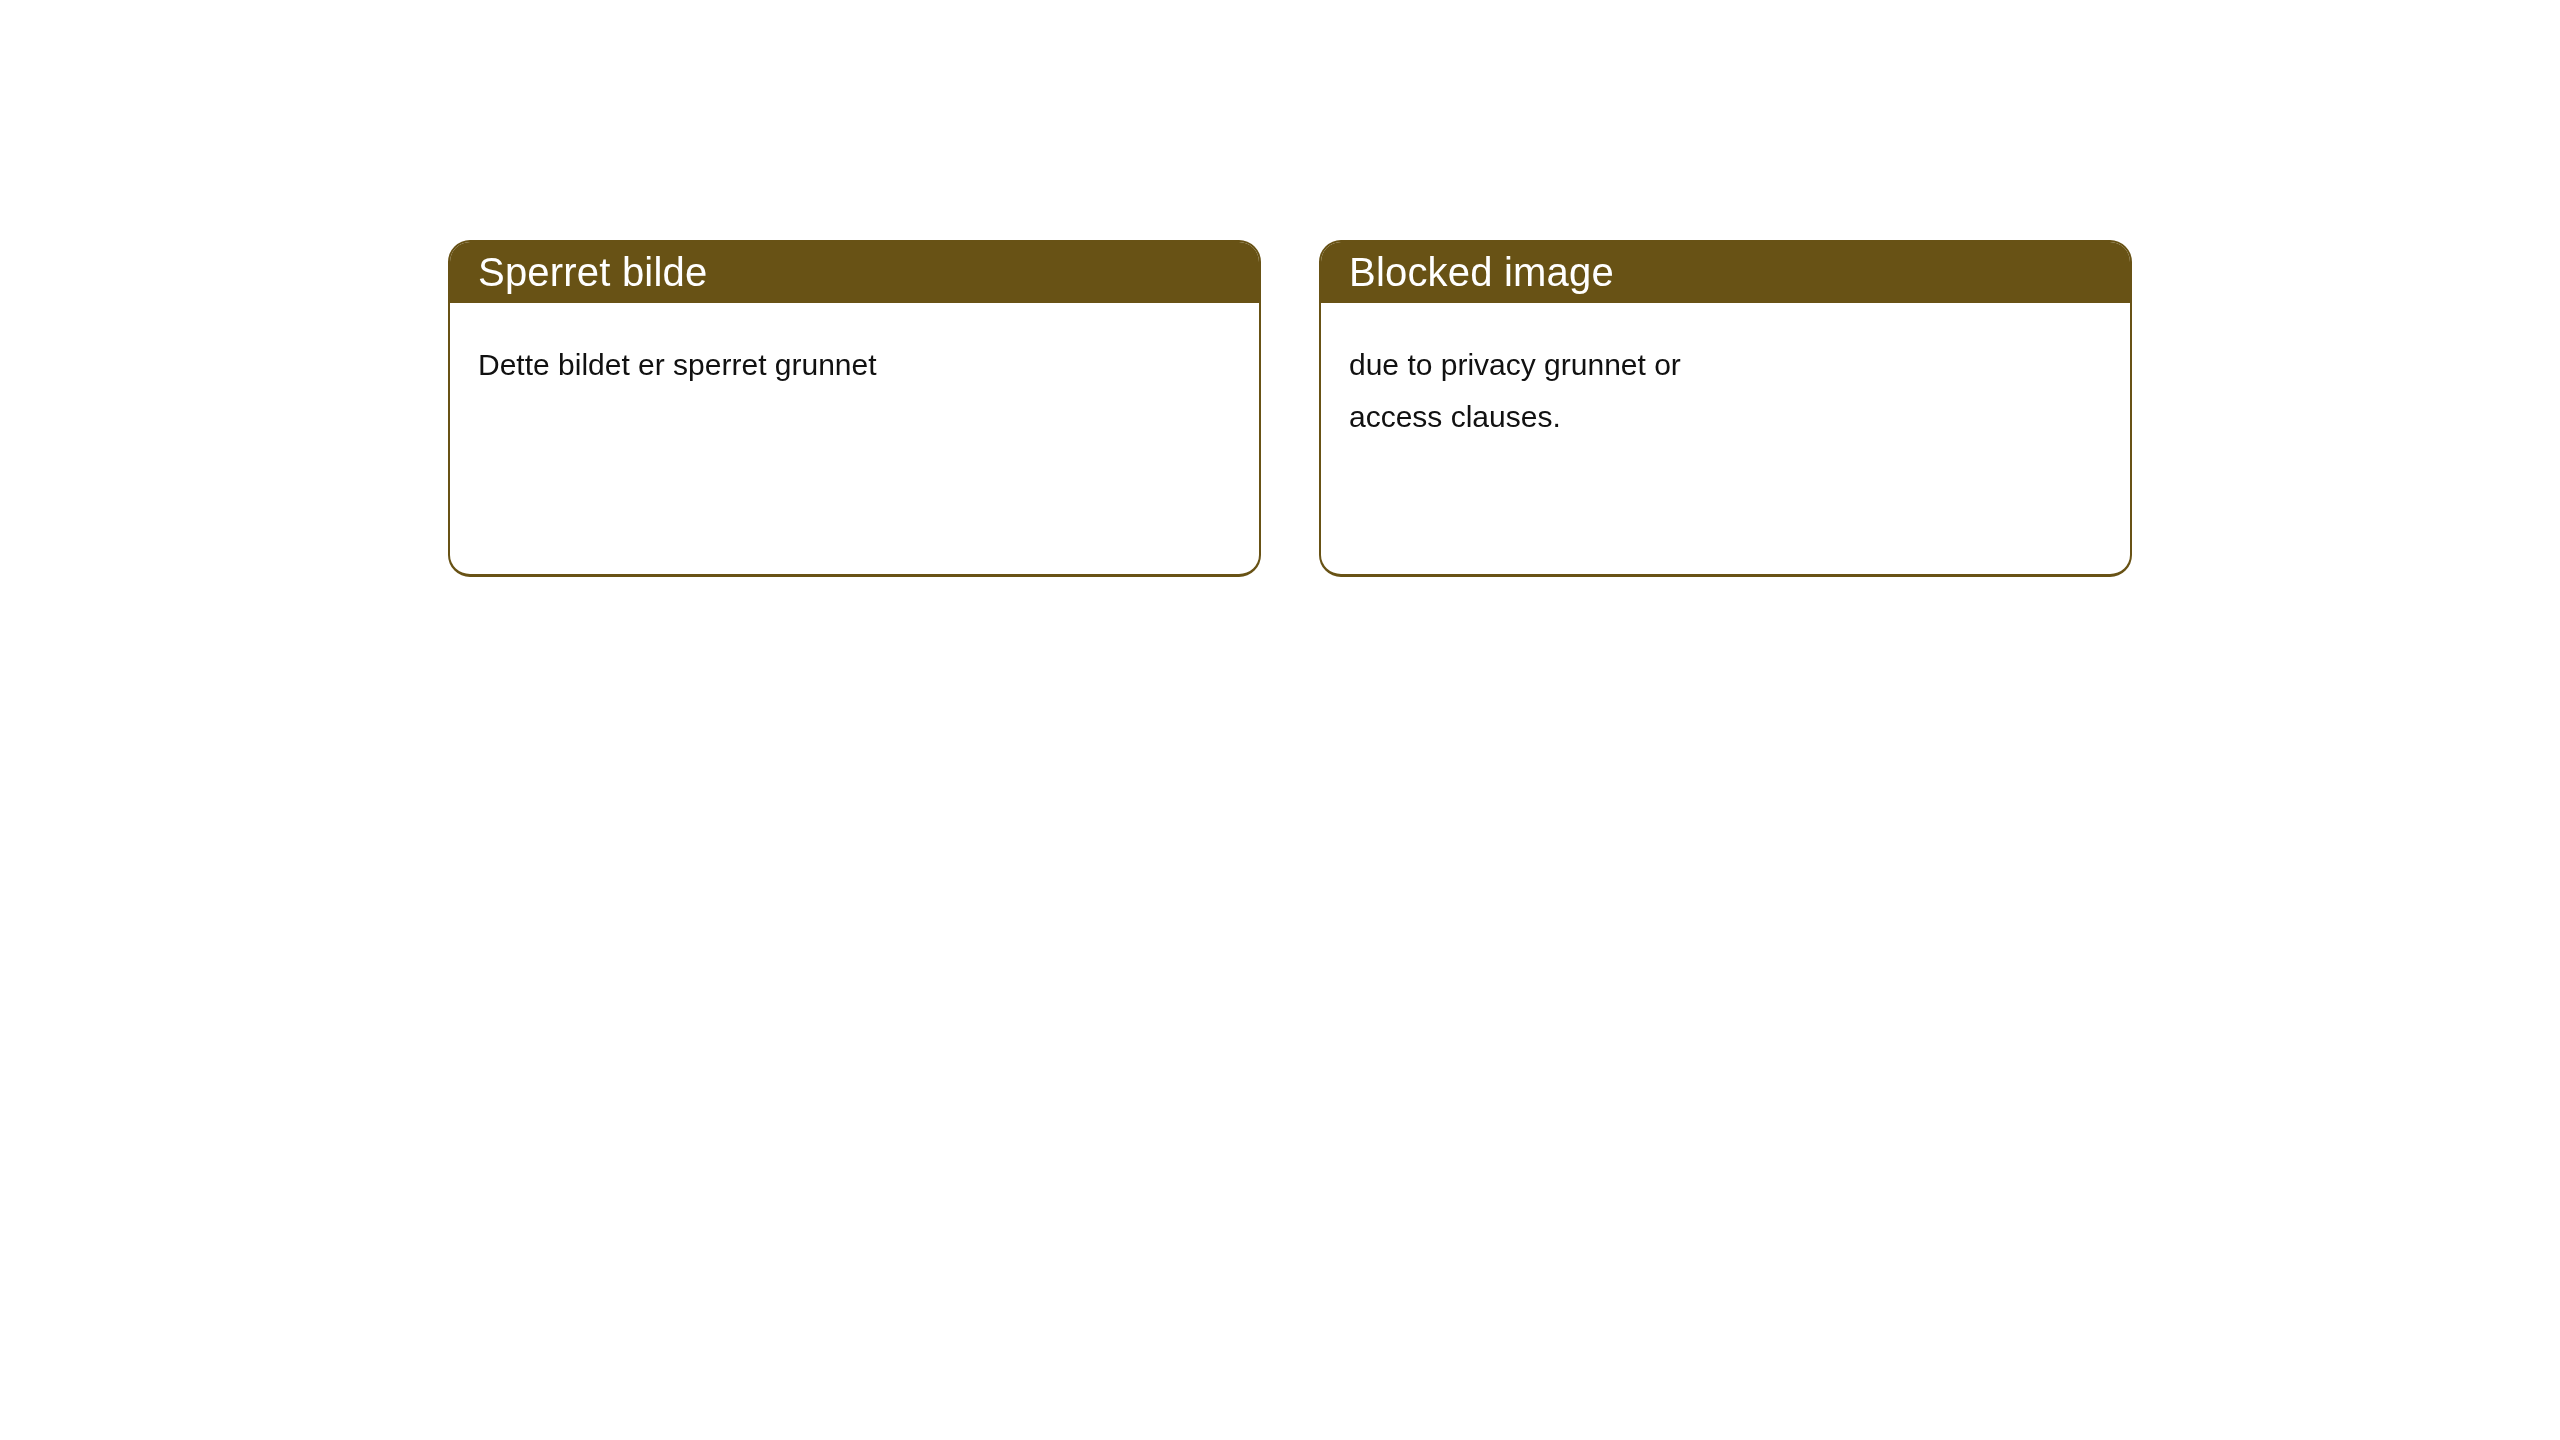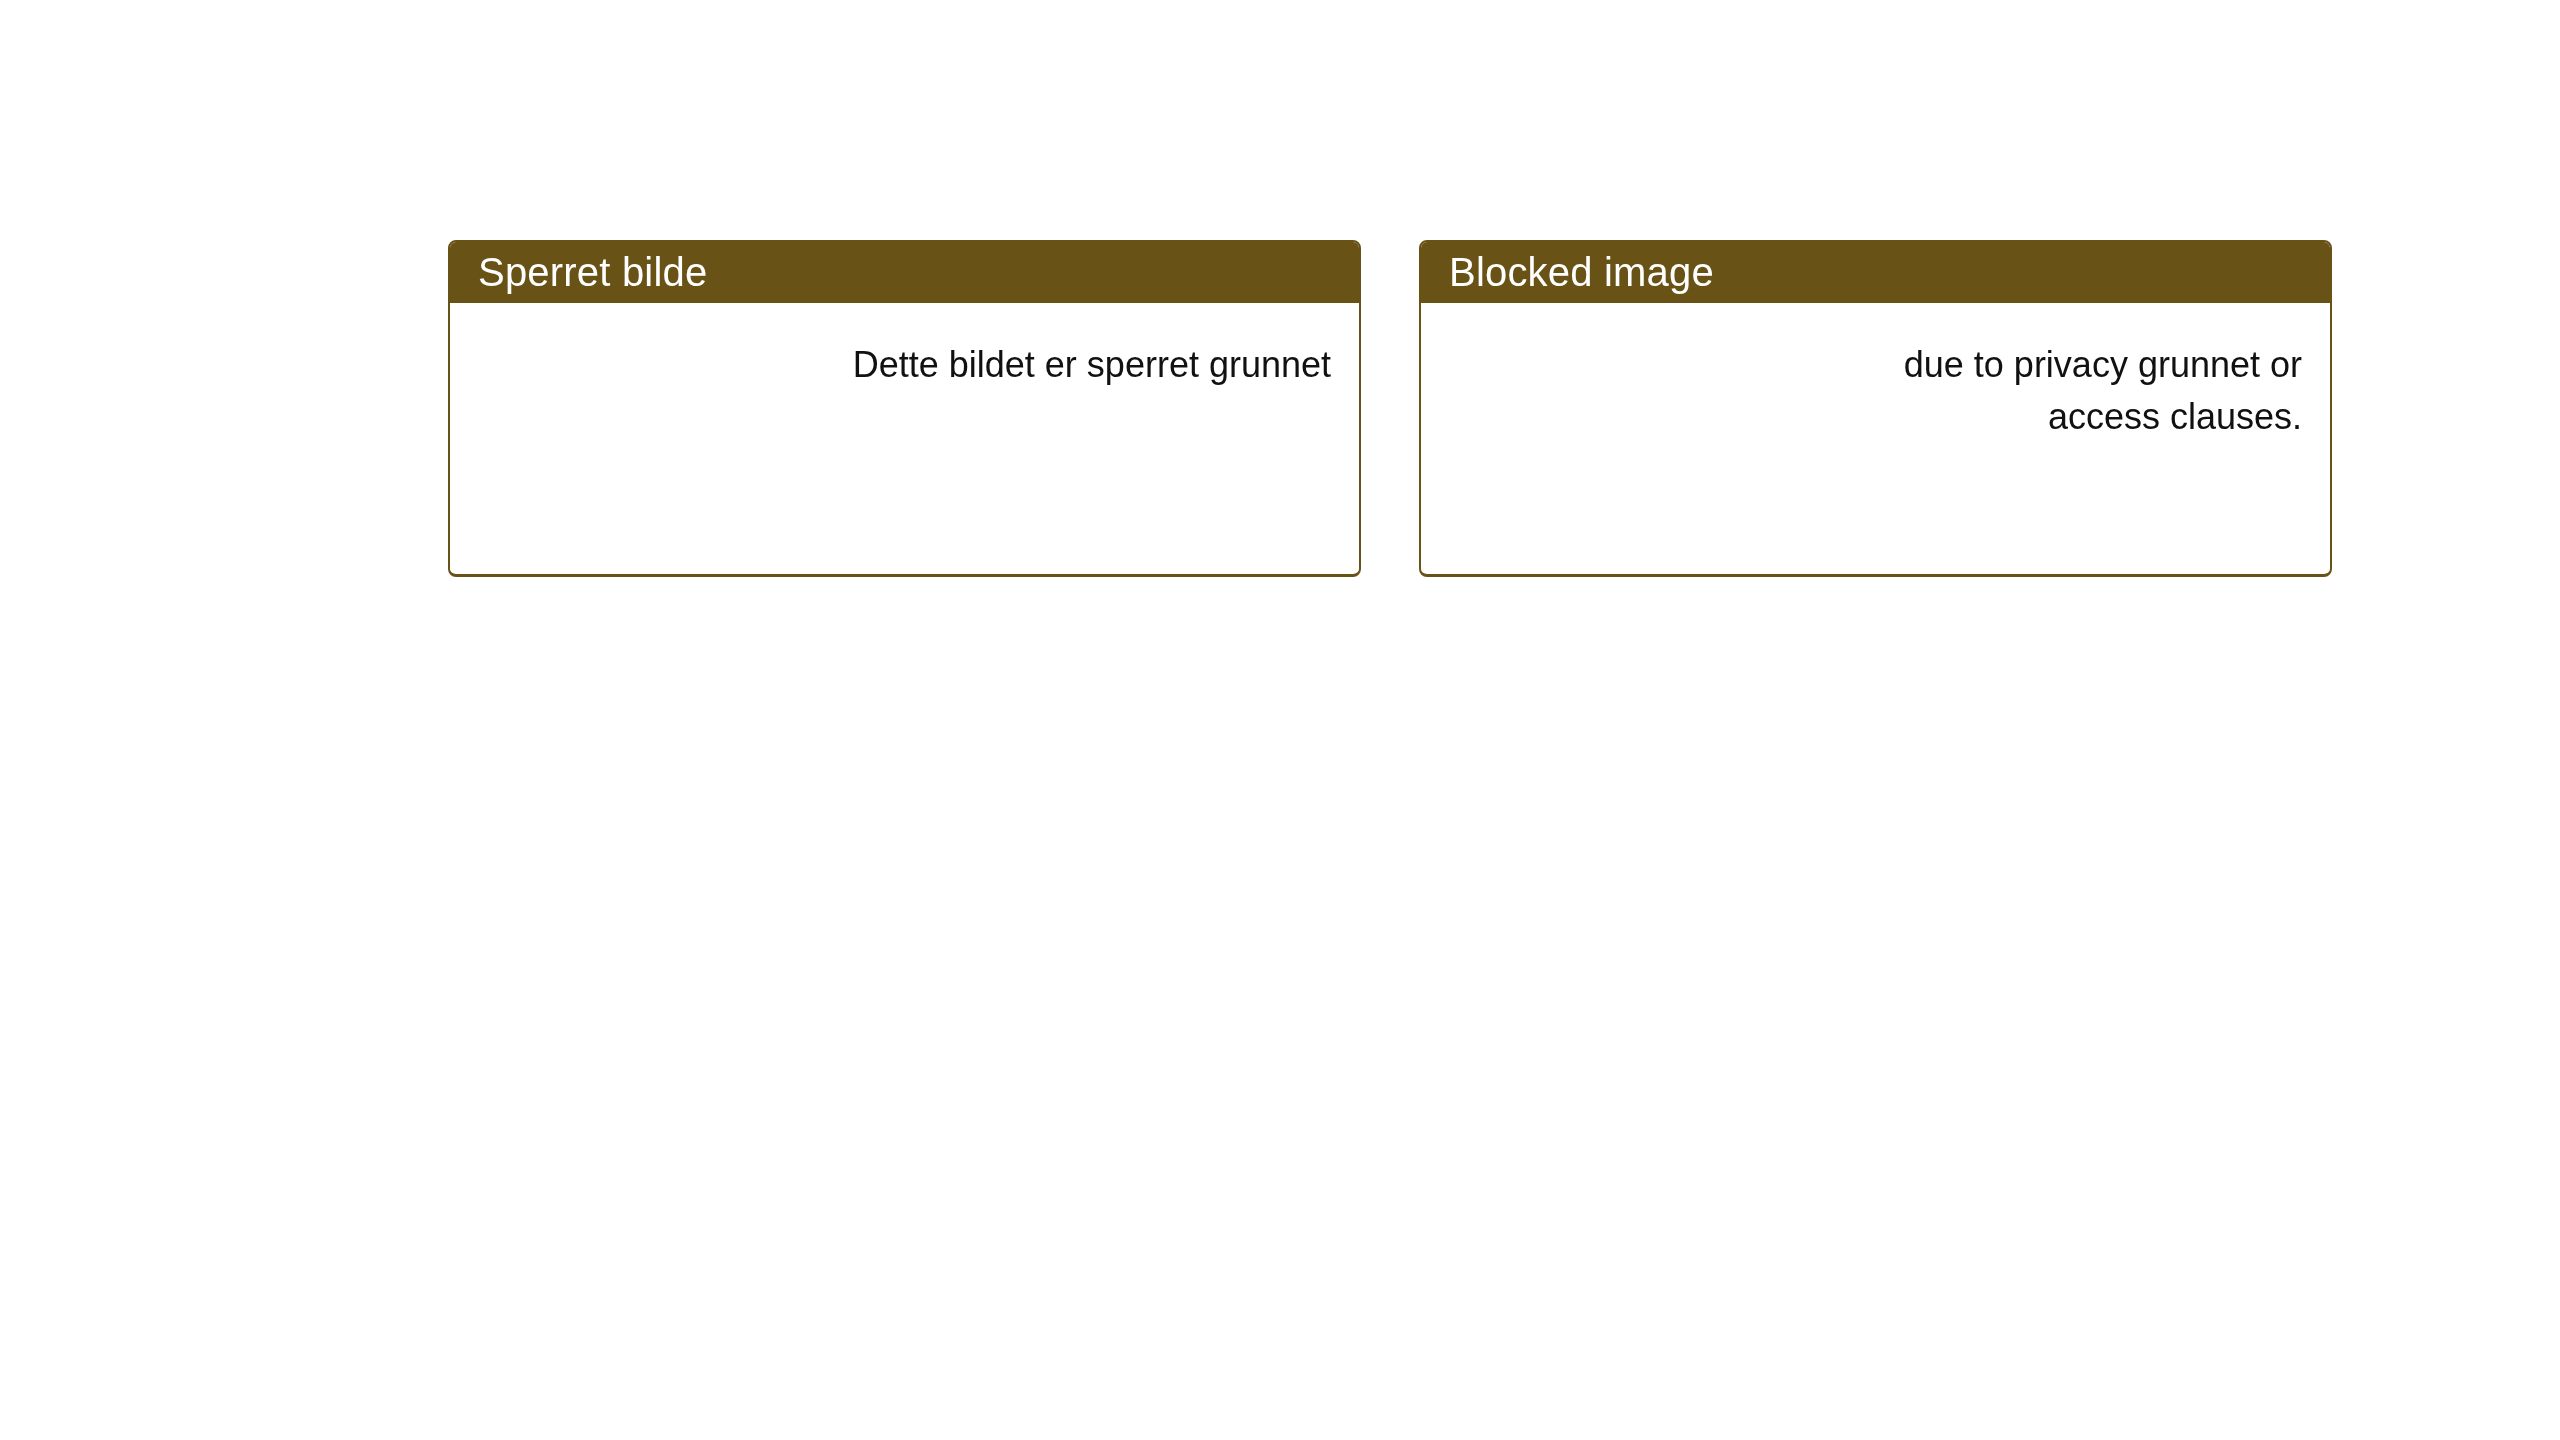--- a/index.html
+++ b/index.html
@@ -18,46 +18,45 @@
     --card-bg: #ffffff;
   }
   .cards-row {
     position: absolute;
     left: 448px;
     top: 240px;
     display: flex;
     gap: 58px;
   }
   .notice-card {
-    width: 913px;
+    width: 813px;
     height: 337px;
     box-sizing: border-box;
     background: var(--card-bg);
     border: 2px solid var(--accent);
     border-bottom-width: 3px;
-    border-radius: 8px;
+    border-radius: 22px;
     overflow: hidden;
-    text-align: right;
   }
   .notice-card .card-header {
     box-sizing: border-box;
     height: 61px;
     background: var(--accent);
     color: var(--header-text);
     display: flex;
     align-items: center;
     padding: 0 28px;
     font-size: 40px;
     font-weight: 400;
     letter-spacing: 0.2px;
   }
   .notice-card .card-body {
     padding: 36px 28px 0 28px;
     color: var(--body-text);
-    font-size: 36px;
+    font-size: 30px;
     line-height: 52px;
     font-weight: 400;
   }
   .card-body .body-line {
     white-space: nowrap;
   }
 </style>
 </head>
 <body style="background: rgb(255, 255, 255);">
 

